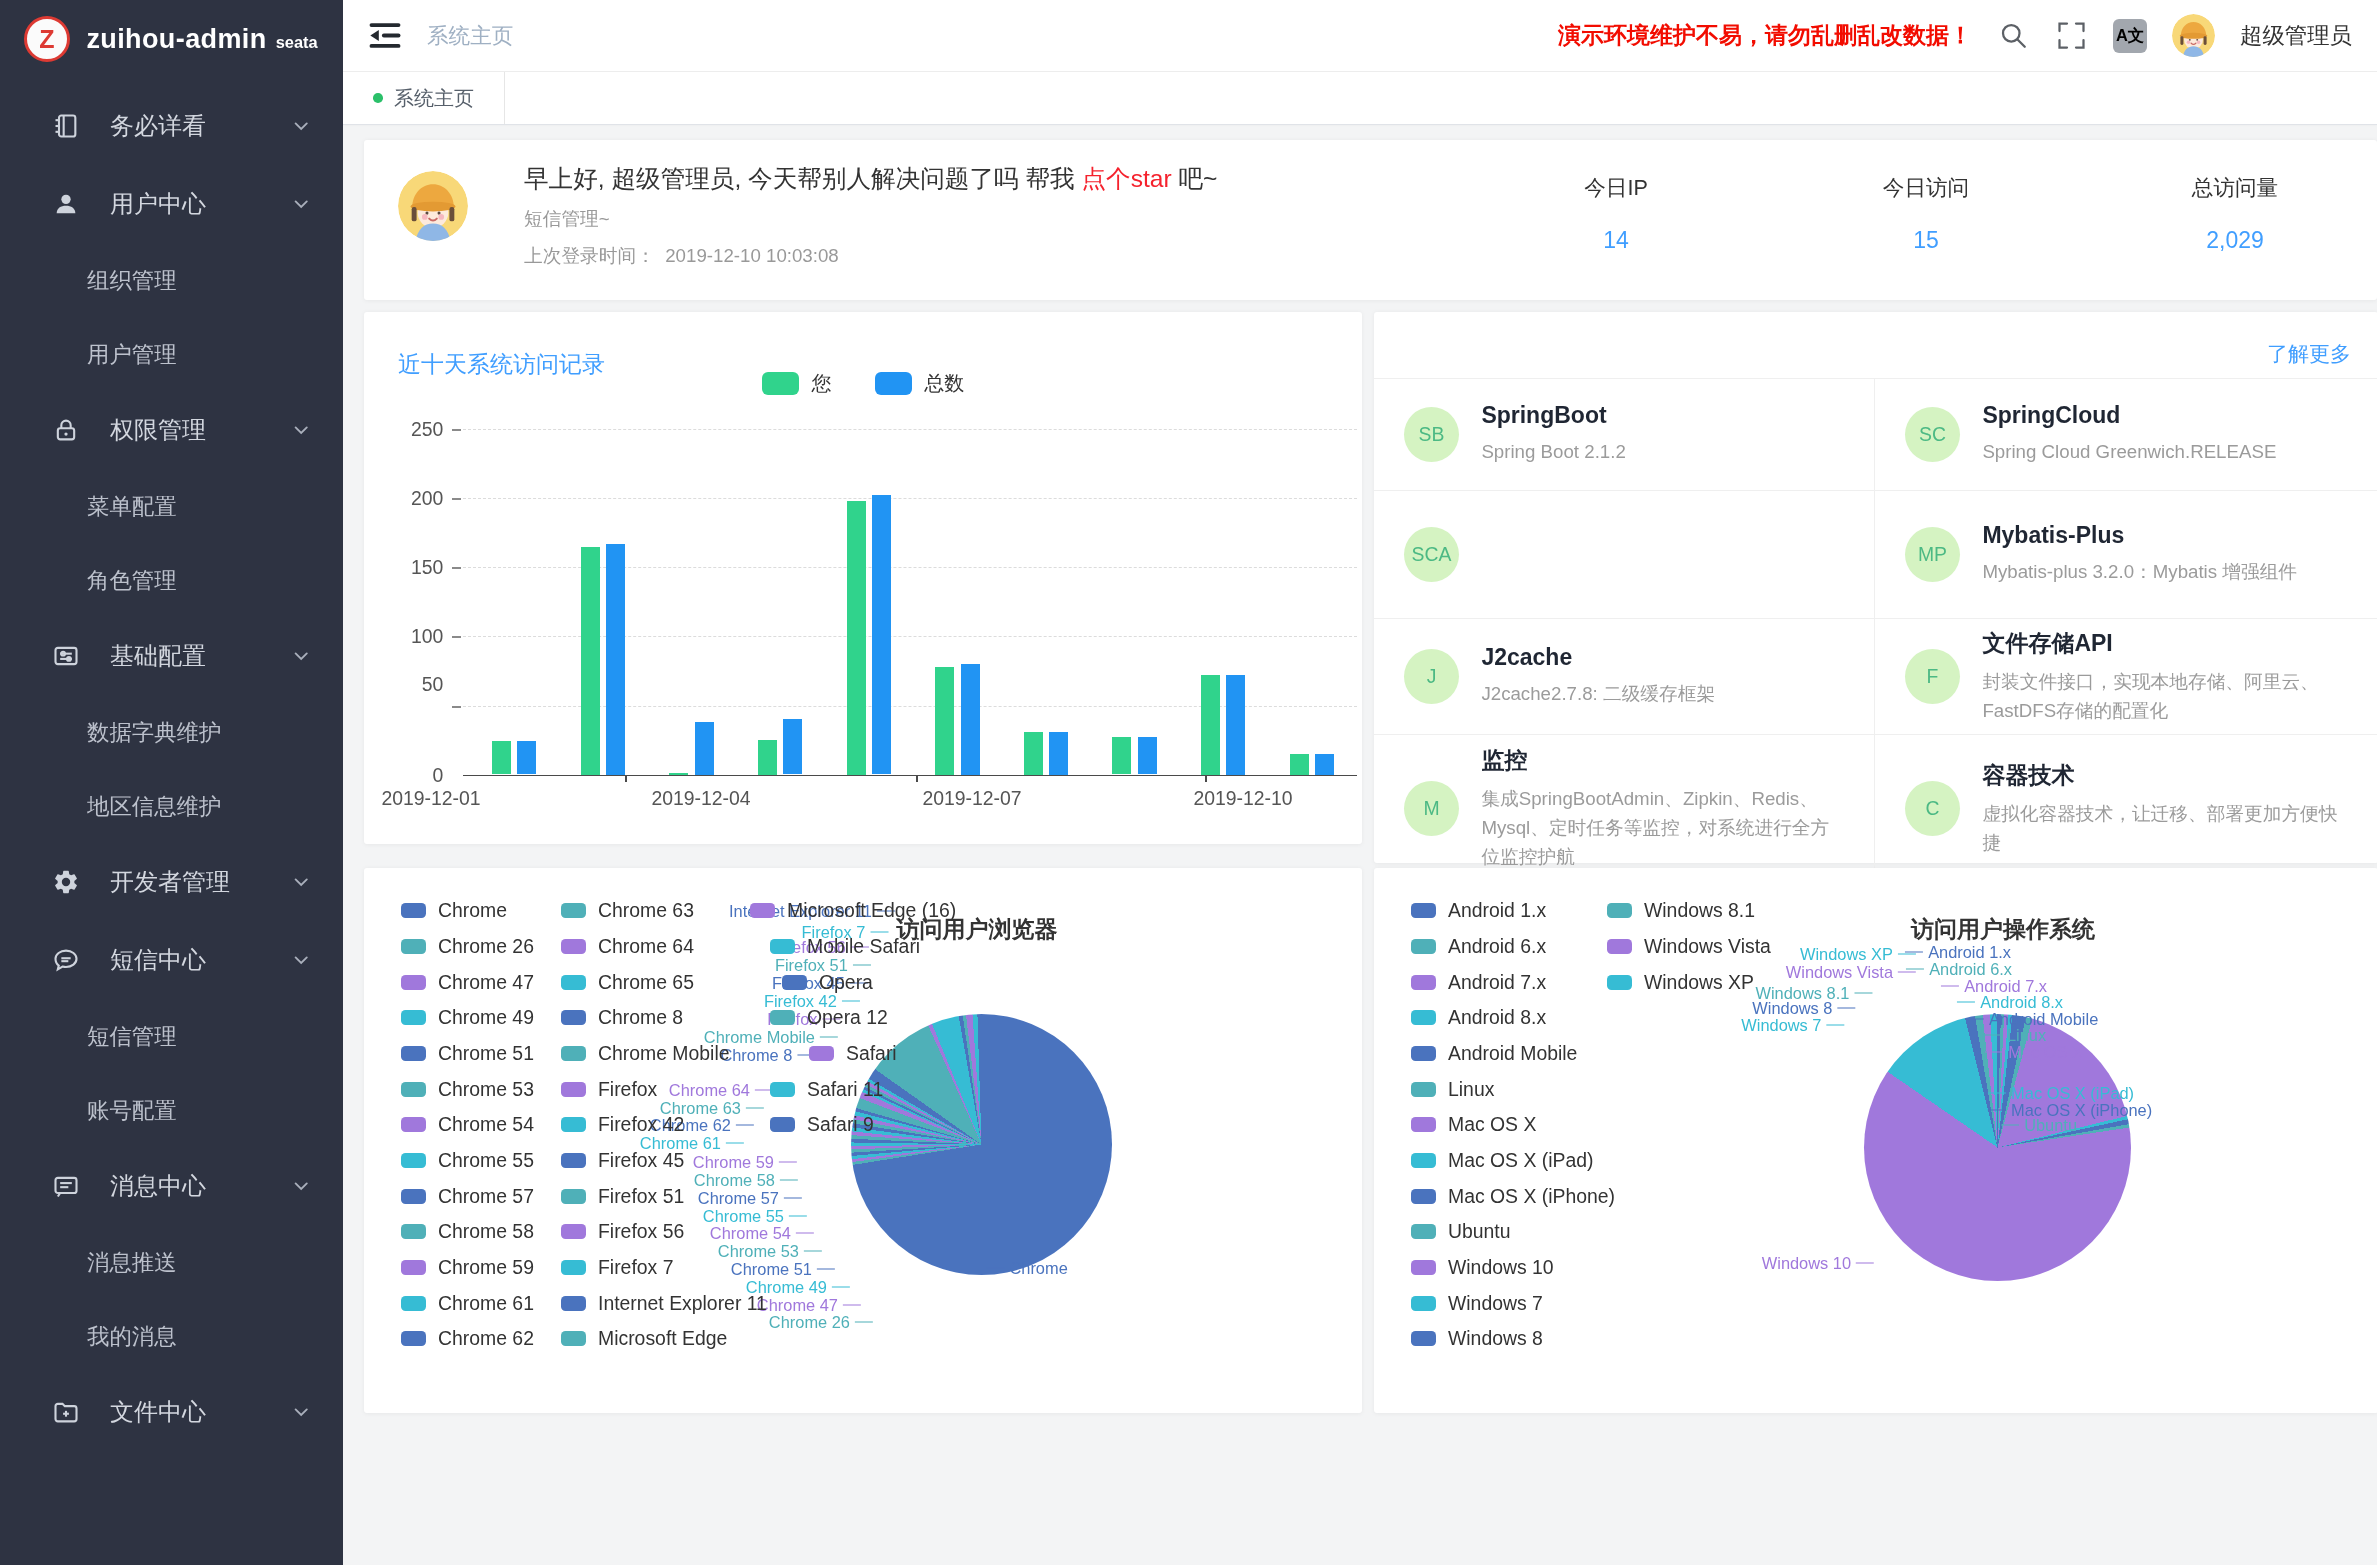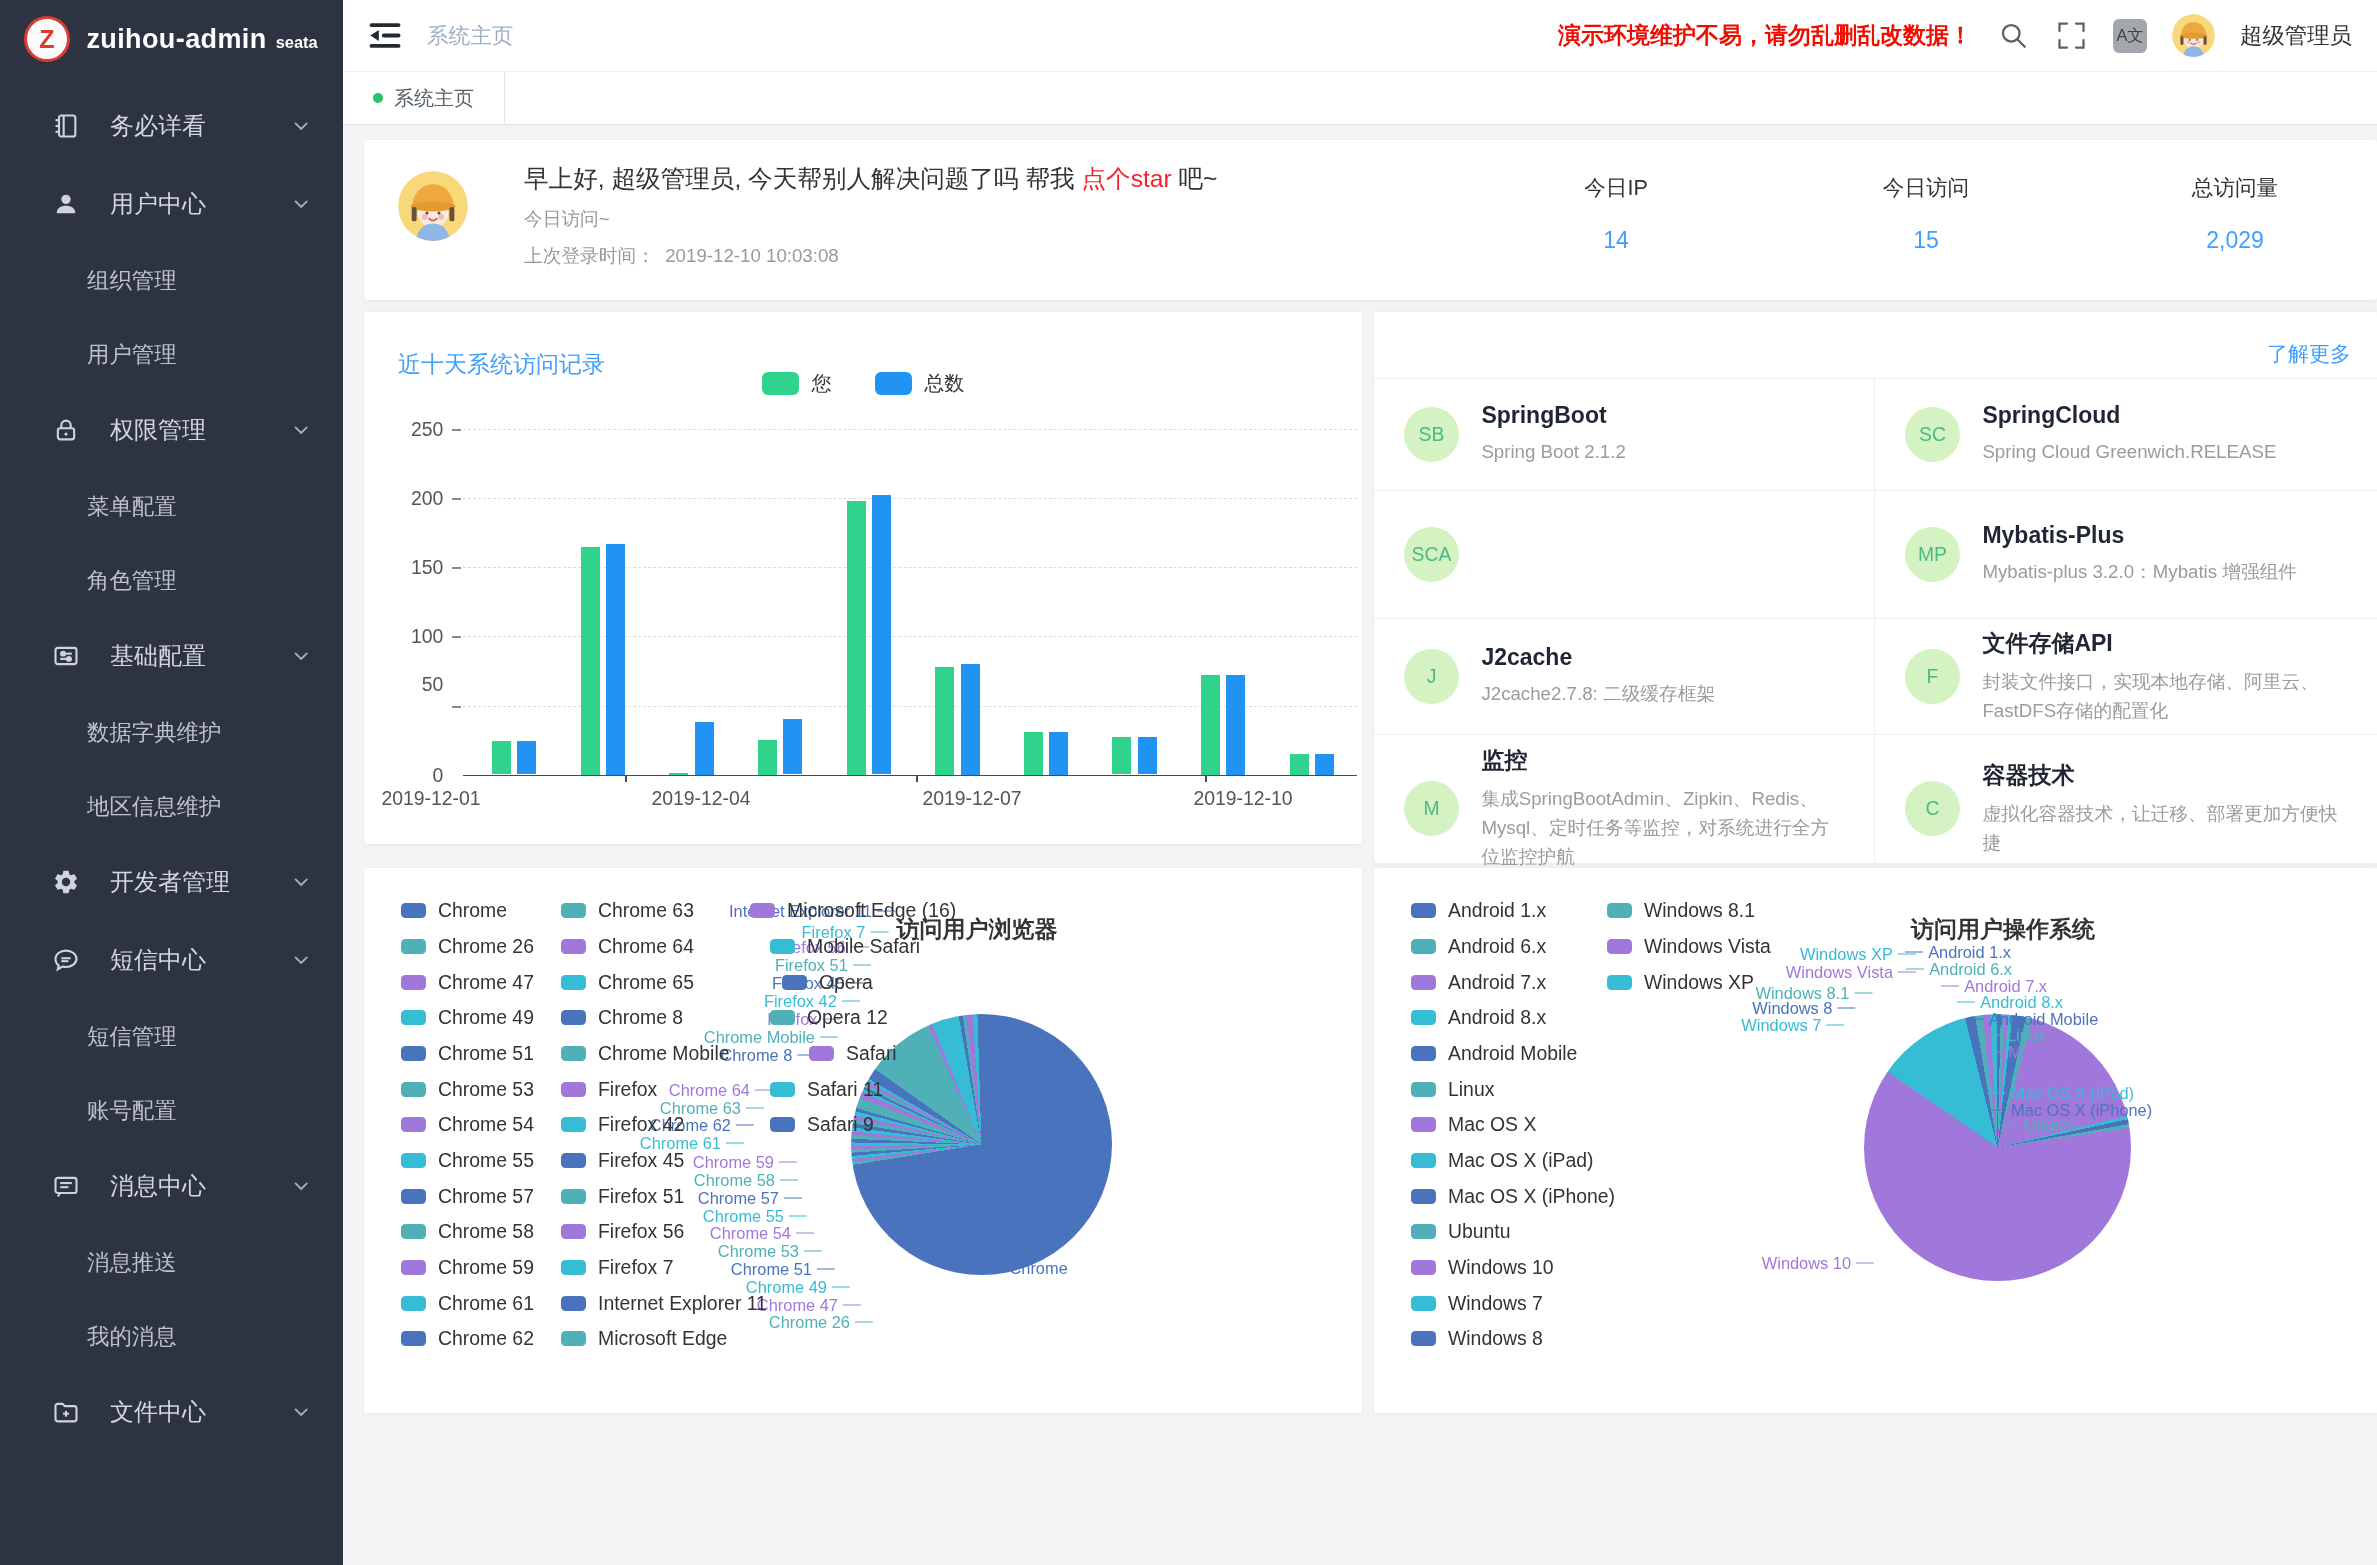--- a/index.html
+++ b/index.html
@@ -20,22 +20,22 @@
   .micon svg,.chev svg,.hicon svg{width:100%;height:100%;display:block}
   .chev{margin-left:auto;width:22.4px;height:22.4px;color:#a9afbb}
   
   .header{position:absolute;left:343px;top:0;width:2034px;height:72px;background:#fff;display:flex;
           align-items:center;gap:25px;padding:0 25px;box-sizing:border-box;border-bottom:0.7px solid #ededed}
   .hamburger{width:34px;height:31px;color:#24292f;cursor:pointer}
   .hamburger svg{width:100%;height:100%}
   .breadcrumb{font-size:21.6px;color:#9fb0c3}
   .warning{margin-left:auto;font-size:23px;font-weight:700;color:#f20c00;white-space:nowrap}
   .hicon{width:33px;height:33px;color:#5c6066;cursor:pointer}
-  .lang-badge{width:34px;height:34px;border-radius:6px;background:#a2a7ae;color:#404040;display:flex;
-              align-items:center;justify-content:center;font-size:16.4px;font-weight:400;cursor:pointer}
+  .lang-badge{width:34px;height:34px;border-radius:6px;background:#a2a7ae;color:#000000;display:flex;
+              align-items:center;justify-content:center;font-size:16.4px;font-weight:700;cursor:pointer}
   .avatar-sm{width:43px;height:43px;border-radius:50%;overflow:hidden;flex:none;cursor:pointer}
   .avatar-sm svg,.g-avatar svg{width:100%;height:100%;display:block}
   .username{font-size:22.4px;color:#333;white-space:nowrap}
   
   .tabbar{position:absolute;left:343px;top:72px;width:2034px;height:52px;background:#fff;
           border-bottom:0.7px solid #e0e3e8;display:flex;box-shadow:0 0.7px 2.2px rgba(0,0,0,.04)}
   .tab{display:flex;align-items:center;gap:11.2px;padding:0 30px;font-size:20px;color:#57606b;
        border-right:0.7px solid #e6e6e6;cursor:pointer}
   .tab-dot{width:9.7px;height:9.7px;border-radius:50%;background:#2bc06a}
   
@@ -320,21 +320,21 @@
             <rect x="47" y="33" width="4.5" height="13" rx="2" fill="#6b4f3a"></rect>
             <circle cx="26.5" cy="38.5" r="1.4" fill="#5a4a42"></circle>
             <circle cx="37.5" cy="38.5" r="1.4" fill="#5a4a42"></circle>
             <circle cx="24.5" cy="42" r="2.6" fill="#f6b8c0"></circle>
             <circle cx="39.5" cy="42" r="2.6" fill="#f6b8c0"></circle>
             <path d="M28.5 43.5q3.5 3.5 7 0" stroke="#c96a66" stroke-width="1.8" fill="none" stroke-linecap="round"></path>
             <path d="M16 64c2-11 8-16 16-16s14 5 16 16z" fill="#8fb7e6"></path>
           </svg>
         </div>
       <div class="g-title"><span>早上好, 超级管理员, 今天帮别人解决问题了吗 帮我 </span><span class="star">点个star</span><span> 吧~</span></div>
-      <div class="g-sub">今日访问~</div>
+      <div class="g-sub">短信管理~</div>
       <div class="g-login"><span>上次登录时间：</span>&nbsp;&nbsp;<span>2019-12-10 10:03:08</span></div>
     <div class="stat" style="left: 1155px;">
           <div class="stat-label">今日IP</div>
           <div class="stat-value">14</div>
         </div>
         <div class="stat" style="left: 1465px;">
           <div class="stat-label">今日访问</div>
           <div class="stat-value">15</div>
         </div>
         <div class="stat" style="left: 1774px;">

